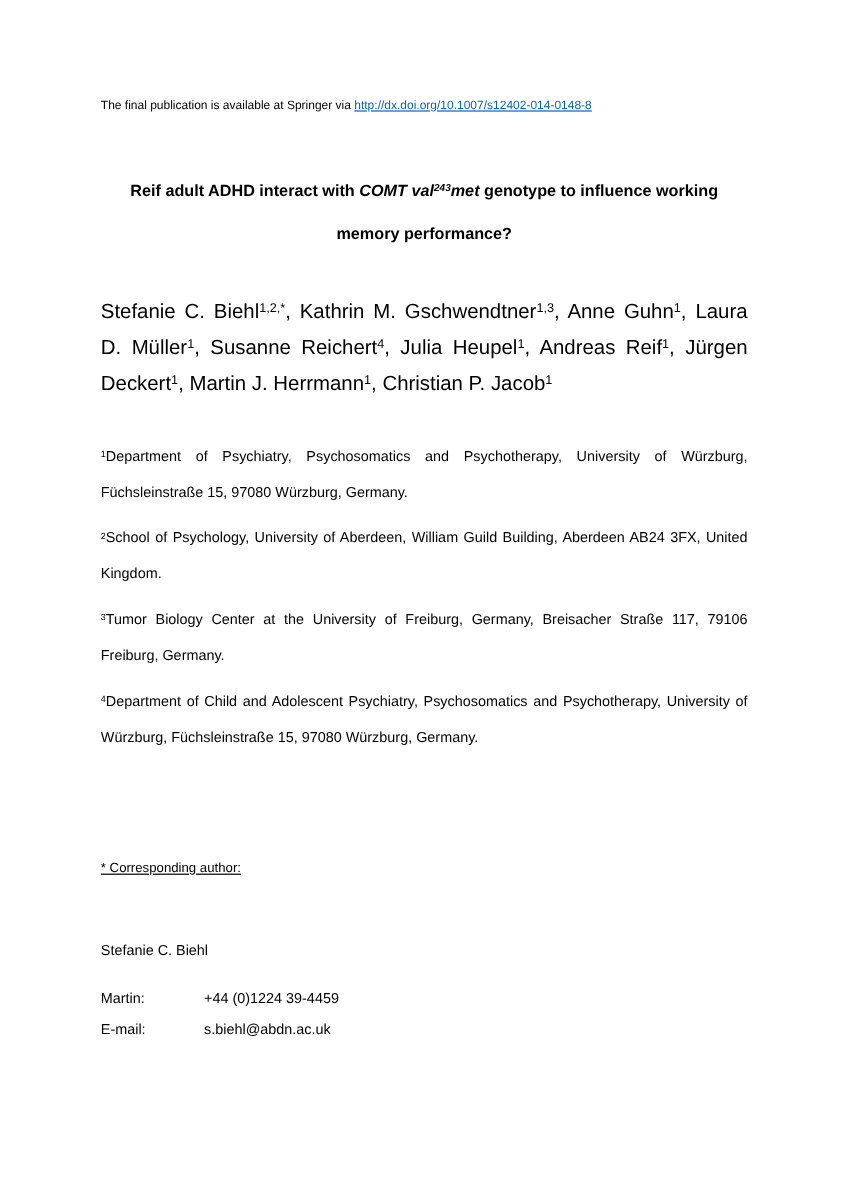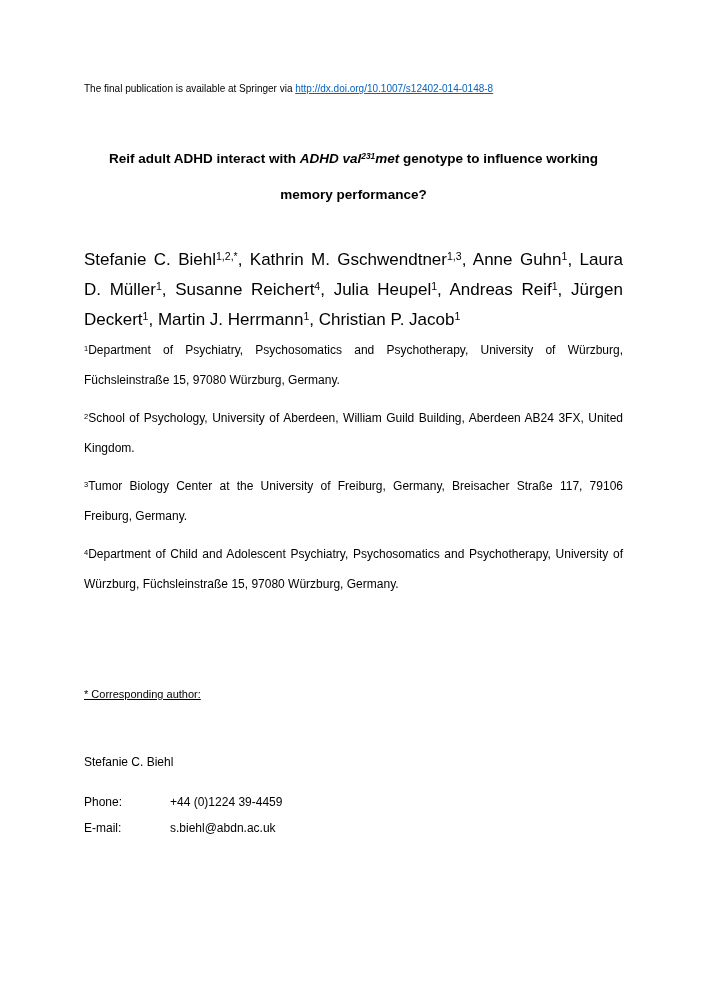--- a/index.html
+++ b/index.html
@@ -33,21 +33,21 @@
     font-weight: bold;
     text-align: center;
     line-height: 36px;
   }
   .authors {
     margin: 32px 0 0 0;
     font-size: 17px;
     line-height: 30px;
     text-align: justify;
   }
-  .affiliations { }
+  .affiliations { margin-top: 30px; }
   .affiliation {
     margin: 0 0 8px 0;
     font-size: 12px;
     line-height: 30px;
     text-align: justify;
   }
   .sup, sup {
     font-size: 0.62em;
     position: relative;
     top: -0.45em;
@@ -78,40 +78,40 @@
 </style>
 </head>
 <body>
 
 <div class="page">
 
   <p class="publisher-note">
     <span>The final publication is available at Springer via </span><a class="doi-link" href="#">http://dx.doi.org/10.1007/s12402-014-0148-8</a>
   </p>
 
-  <h1 class="title"><span>Reif adult ADHD interact with </span><span style="font-style: italic;">ADHD val</span><span class="sup" style="font-style: italic;">231</span><span style="font-style: italic;">met</span><span> genotype to influence working memory performance?</span></h1>
+  <h1 class="title"><span>Reif adult ADHD interact with </span><span style="font-style: italic;">COMT val</span><span class="sup" style="font-style: italic;">243</span><span style="font-style: italic;">met</span><span> genotype to influence working memory performance?</span></h1>
 
   <p class="authors"><span>Stefanie C. Biehl</span><span class="sup">1,2,*</span><span>, Kathrin M. Gschwendtner</span><span class="sup">1,3</span><span>, Anne Guhn</span><span class="sup">1</span><span>, Laura D. Müller</span><span class="sup">1</span><span>, Susanne Reichert</span><span class="sup">4</span><span>, Julia Heupel</span><span class="sup">1</span><span>, Andreas Reif</span><span class="sup">1</span><span>, Jürgen Deckert</span><span class="sup">1</span><span>, Martin J. Herrmann</span><span class="sup">1</span><span>, Christian P. Jacob</span><span class="sup">1</span></p>
 
   <div class="affiliations">
       <p class="affiliation"><span class="sup">1</span><span>Department of Psychiatry, Psychosomatics and Psychotherapy, University of Würzburg, Füchsleinstraße 15, 97080 Würzburg, Germany.</span></p>
       <p class="affiliation"><span class="sup">2</span><span>School of Psychology, University of Aberdeen, William Guild Building, Aberdeen AB24 3FX, United Kingdom.</span></p>
       <p class="affiliation"><span class="sup">3</span><span>Tumor Biology Center at the University of Freiburg, Germany, Breisacher Straße 117, 79106 Freiburg, Germany.</span></p>
       <p class="affiliation"><span class="sup">4</span><span>Department of Child and Adolescent Psychiatry, Psychosomatics and Psychotherapy, University of Würzburg, Füchsleinstraße 15, 97080 Würzburg, Germany.</span></p>
     </div>
 
   <p class="corresponding-label">
     <span class="underline">* Corresponding author:</span>
   </p>
 
   <p class="corresponding-name">Stefanie C. Biehl</p>
 
   <div class="contact-block">
     <div class="contact-row">
-      <span class="contact-label">Phone:</span>
+      <span class="contact-label">Martin:</span>
       <span class="contact-value">+44 (0)1224 39-4459</span>
     </div>
     <div class="contact-row">
       <span class="contact-label">E-mail:</span>
       <span class="contact-value">s.biehl@abdn.ac.uk</span>
     </div>
   </div>
 
 </div>
 

